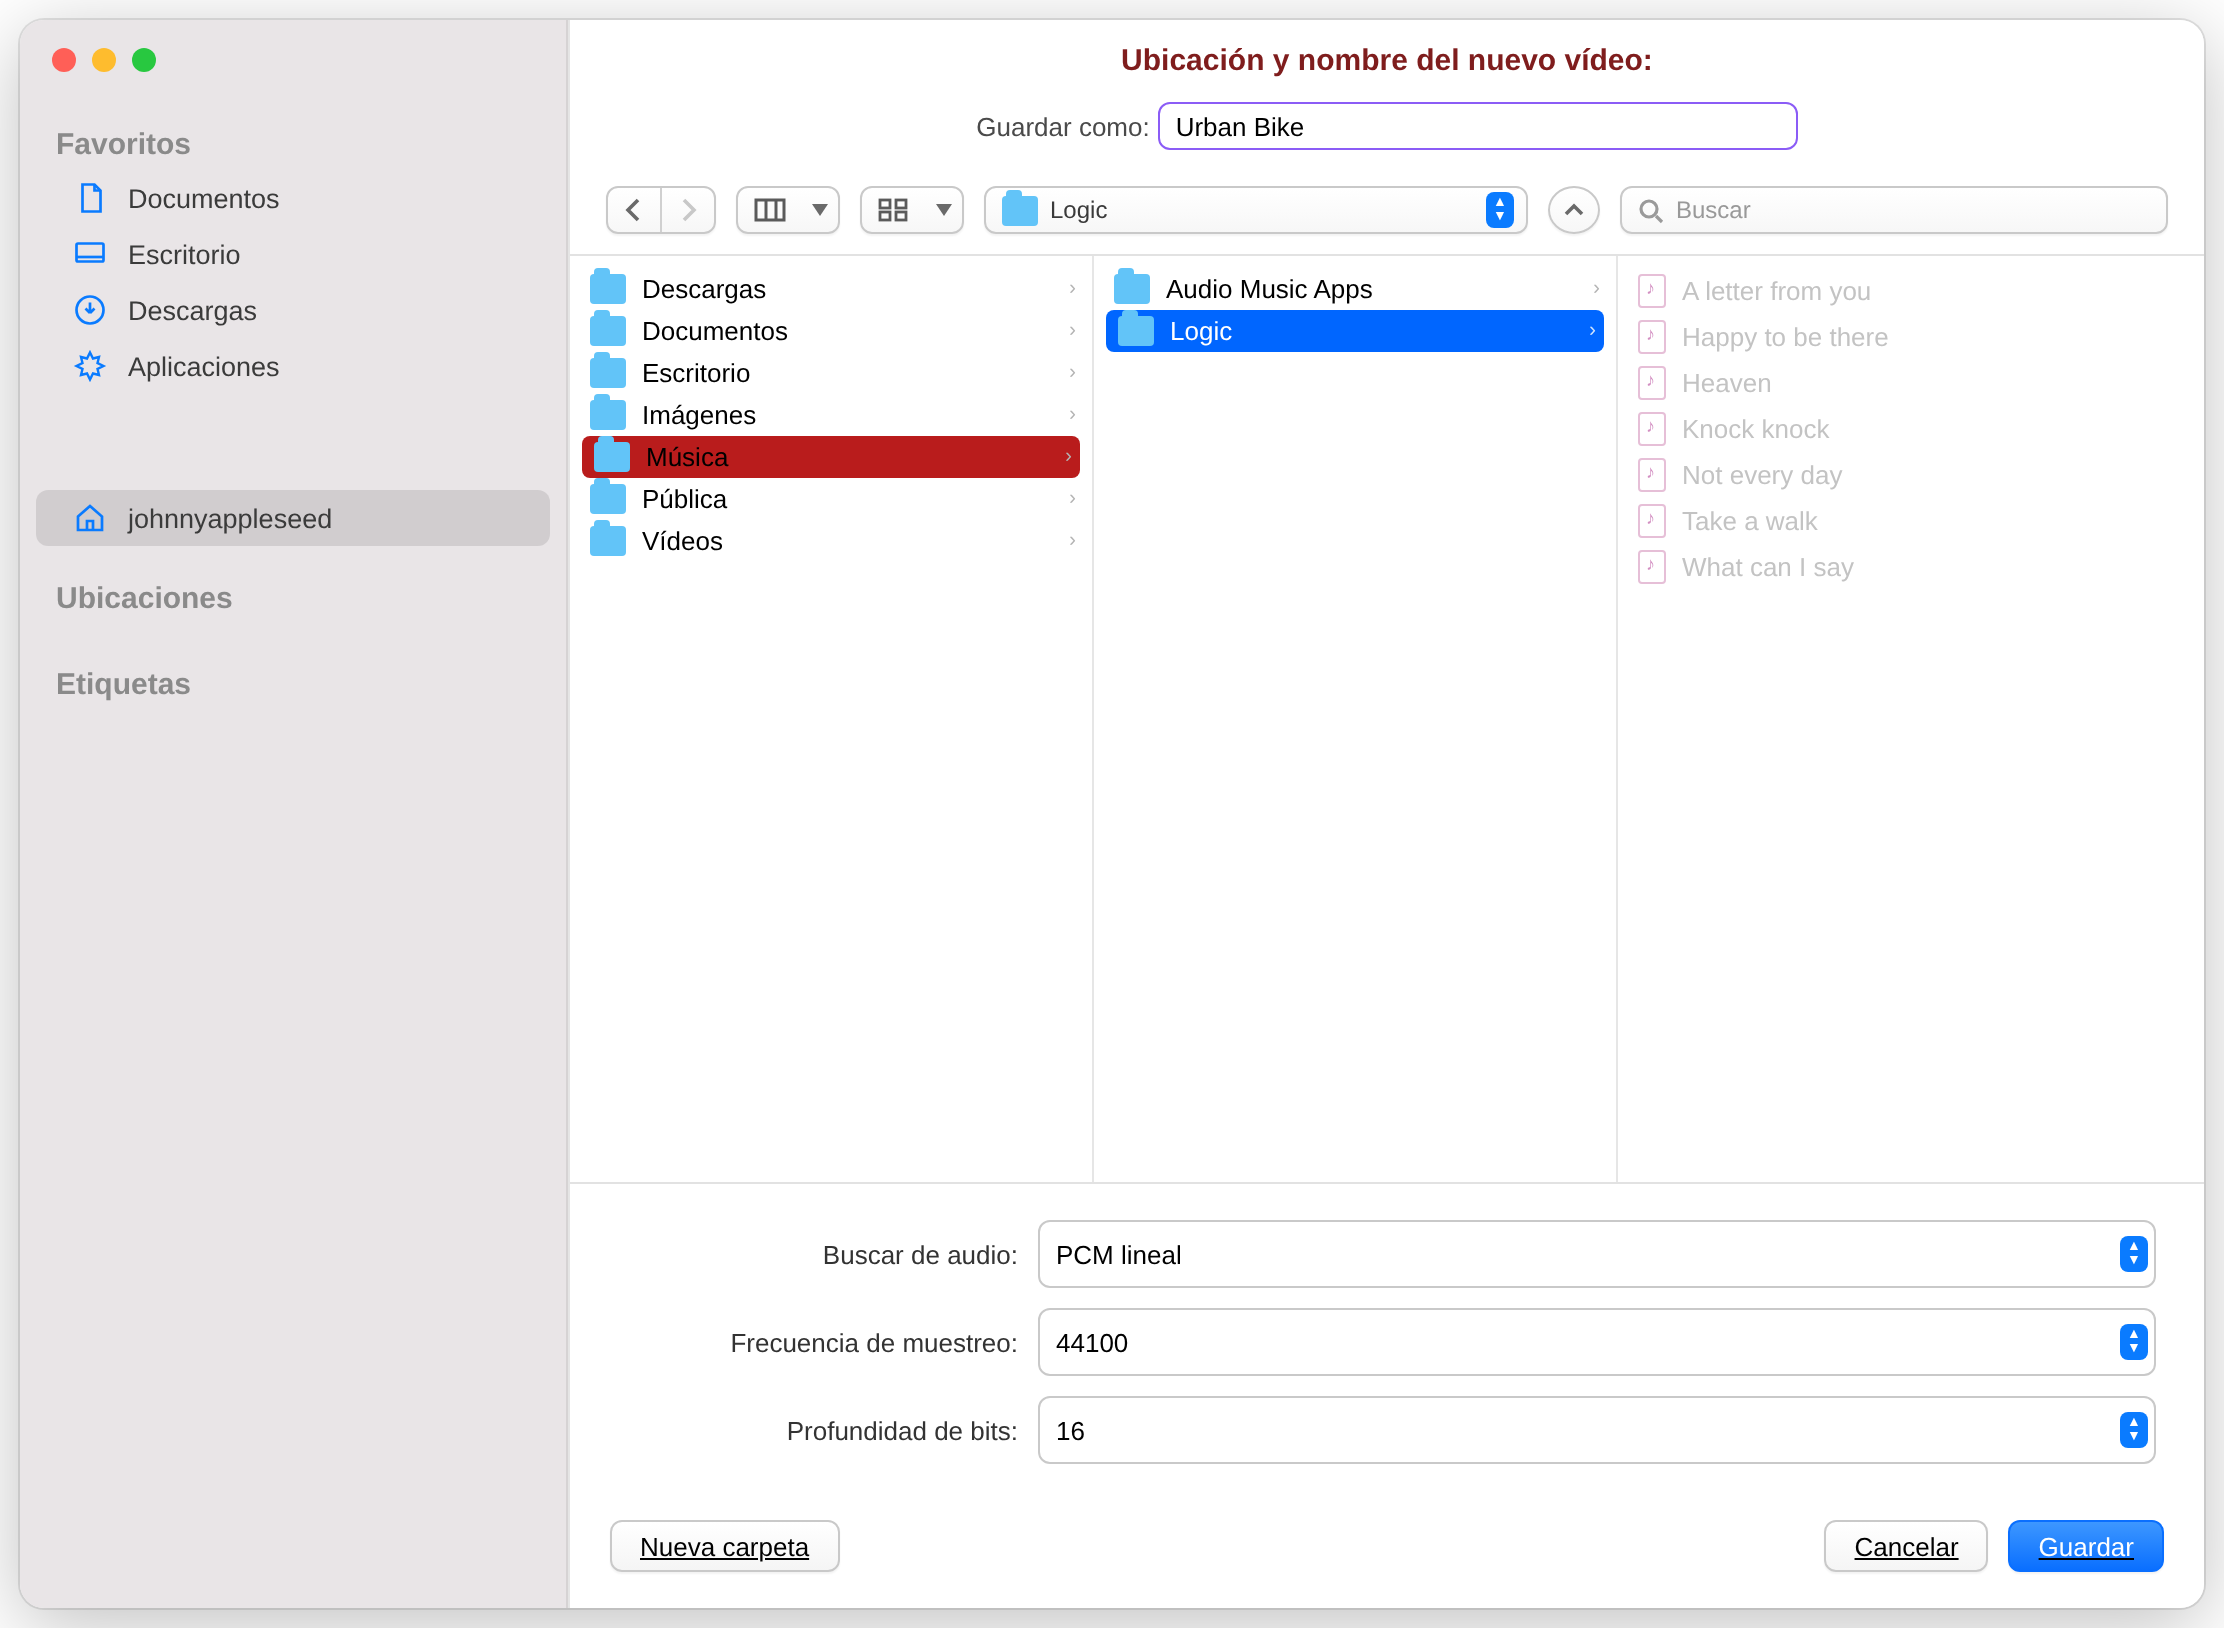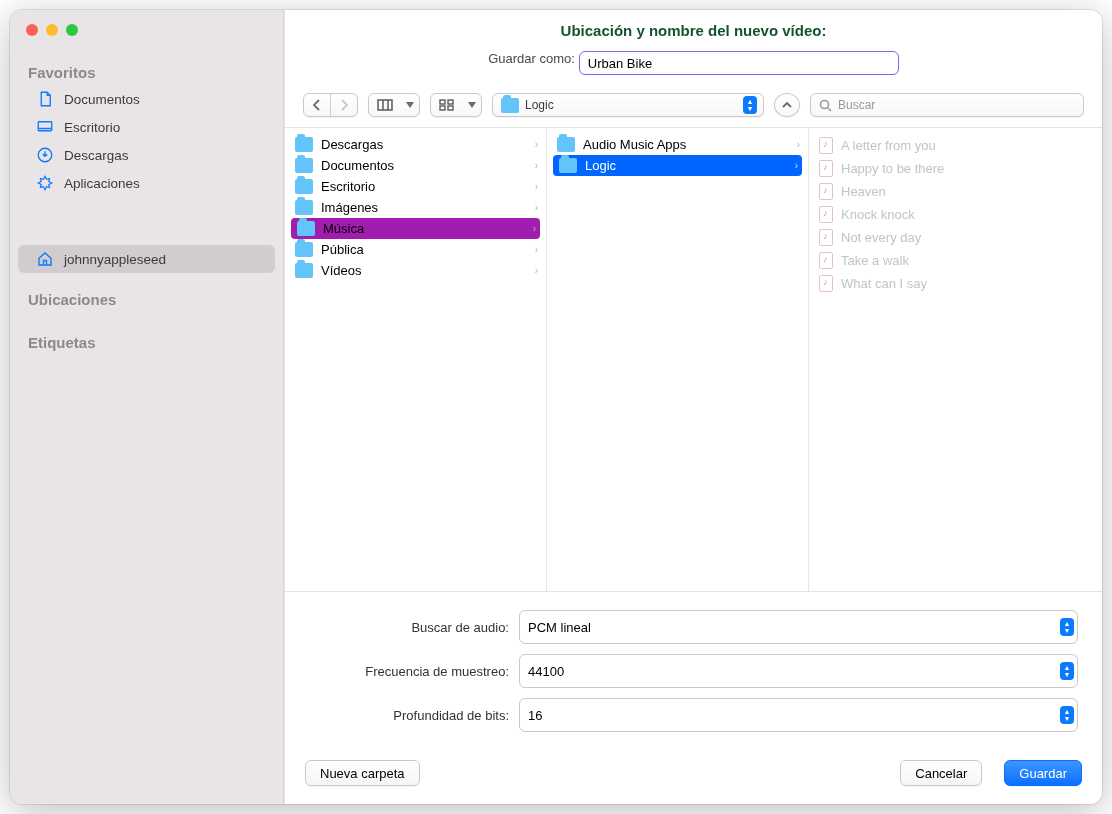--- a/index.html
+++ b/index.html
@@ -14,22 +14,22 @@
   .red { background: #ff5f57; } .yellow { background: #febc2e; } .green { background: #28c840; }
   .sidebar {
     width: 274px; background: #e9e5e7; padding-top: 46px; border-right: 1px solid rgba(0,0,0,0.08);
     font-size: 13.5px; color: #3b3b3b;
   }
   .sb-head { font-size: 15px; font-weight: 600; color: #8a8a8a; padding: 8px 18px 4px; }
   .sb-item { display: flex; align-items: center; gap: 10px; padding: 5px 18px; border-radius: 6px; margin: 0 8px; }
   .sb-item.sel { background: rgba(0,0,0,0.10); margin-top: 48px; }
   .sb-icon { width: 18px; height: 18px; display:flex; align-items:center; justify-content:center; }
   .main { flex: 1; background: #fff; display: flex; flex-direction: column; border-left: 1px solid #e5e5e5;}
-  .title { text-align: center; font-size: 15px; font-weight: 700; padding: 12px 0 8px; color:#14532d;}
-  .row-save { display: flex; justify-content: center; gap: 4px; padding: 4px 0 12px; }
+  .title { text-align: center; font-size: 15px; font-weight: 700; padding: 12px 0 8px; color:#7f1d1d;}
+  .row-save { display: flex; align-items: center; justify-content: center; gap: 4px; padding: 4px 0 12px; }
   .lbl { font-size: 13px; color: #4a4a4a; }
   .textfield {
     width: 320px; height: 24px; border: 1px solid #8b5cf6; border-radius: 6px;
     padding: 2px 8px; font-size: 13px; background: #fff;
   }
   .toolbar {
     display: flex; align-items: center; gap: 10px; padding: 6px 18px;
   }
   .seg, .pop, .circ, .search {
     border: 1px solid #c9c9c9; border-radius: 6px; background: linear-gradient(#fff,#f7f7f7);
@@ -46,40 +46,40 @@
   .circ { width:26px; justify-content:center; border-radius:50%; }
   .search { flex:1; padding:0 8px; color:#999; gap:6px;}
   .browser {
     flex:1; display:flex; border-top:1px solid #e2e2e2; border-bottom:1px solid #e2e2e2;
     background:#fff; margin-top:4px; min-height:360px;
   }
   .col { width: 262px; border-right:1px solid #e6e6e6; padding:6px 0; overflow:hidden; font-size:13px; }
   .col:last-child{border-right:none;}
   .li { display:flex; align-items:center; gap:8px; padding:3px 10px; position:relative; }
   .li .chev { position:absolute; right:8px; color:#b4b4b4; font-size:10px; }
-  .li.sel-grey { background:#a21caf; border-radius:4px; margin:0 6px; padding:3px 6px; }
+  .li.sel-grey { background:#b91c1c; border-radius:4px; margin:0 6px; padding:3px 6px; }
   .li.sel-grey .chev{right:4px;}
   .li.sel-blue { background:#0066ff; color:#fff; border-radius:4px; margin:0 6px; padding:3px 6px; }
   .li.sel-blue .chev{color:#cfe4ff; right:4px;}
   .li.dis { color:#c3c3c3; }
   .fico { width:18px; height:15px; border-radius:2px; background:#62c4f8; position:relative; }
   .fico::before{content:""; position:absolute; top:-3px; left:2px; width:8px; height:3px; background:#62c4f8; border-radius:2px 2px 0 0;}
   .fileico { width:14px; height:17px; border:1px solid #e6bfd7; border-radius:2px; background:#fff; position:relative; }
   .fileico::after{content:"♪"; position:absolute; top:1px; left:3px; font-size:9px; color:#d38fc2;}
   .options { padding: 18px 24px 6px; }
   .optrow { display:flex; align-items:center; gap:10px; margin-bottom:10px; }
   .optrow .olbl { width: 200px; text-align:right; font-size:13px; color:#333; }
   .optsel {
     flex:1; height:34px; border:1px solid #c9c9c9; border-radius:6px;
     display:flex; align-items:center; justify-content:space-between; padding:0 3px 0 8px;
     font-size:13px; background:#fff;
   }
   .optsel .updown{height:18px;}
   .footer {
-    display:flex; align-items:center; padding:12px 20px 18px; gap:22px;
+    display:flex; align-items:center; padding:12px 20px 18px; gap:10px;text-decoration:underline;
   }
   .btn {
     height:26px; padding:0 14px; border:1px solid #c9c9c9; border-radius:6px;
     background:linear-gradient(#fff,#f5f5f5); font-size:13px; display:flex; align-items:center;
     box-shadow:0 1px 1px rgba(0,0,0,0.05);
   }
   .btn.primary { background:linear-gradient(#3d97ff,#0a6fff); color:#fff; border-color:#0a6fff; font-weight:500;text-align:center;}
   .spacer{flex:1;}
   svg{display:block;}
 </style>

